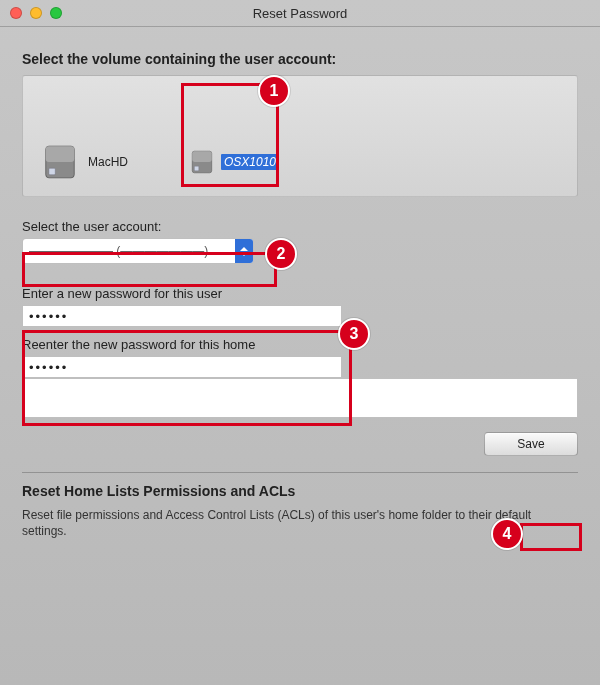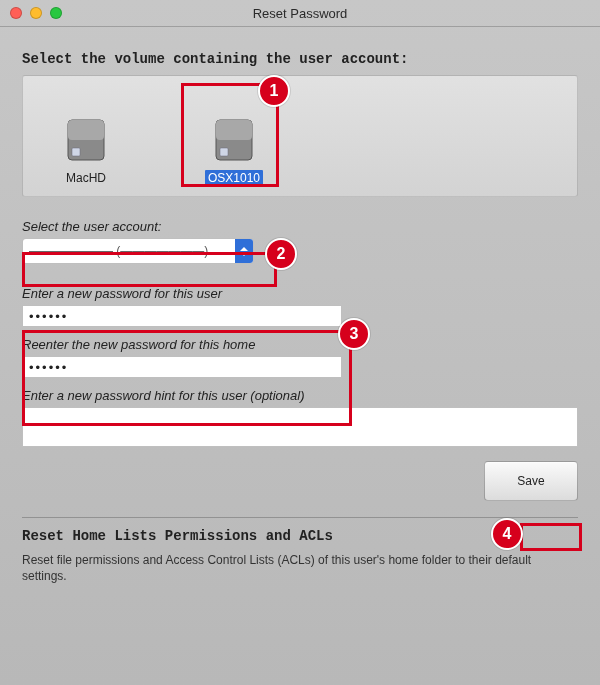--- a/index.html
+++ b/index.html
@@ -5,38 +5,38 @@
   html,body{margin:0;padding:0;font-family:-apple-system,"Helvetica Neue",Helvetica,Arial,sans-serif;background:#666;}
   .window{width:600px;height:685px;box-sizing:border-box;background:linear-gradient(180deg,#c7c7c7 0%,#b8b8b8 100%);position:relative;overflow:hidden;}
   .titlebar{height:26px;display:flex;align-items:center;position:relative;border-bottom:1px solid rgba(0,0,0,0.2);}
   .traffic-lights{display:flex;gap:8px;margin-left:10px;}
   .tl{width:12px;height:12px;border-radius:50%;box-shadow:inset 0 0 0 1px rgba(0,0,0,0.2);}
   .tl.red{background:#ff5f57;}
   .tl.yellow{background:#febc2e;}
   .tl.green{background:#28c840;}
   .title{position:absolute;left:0;right:0;text-align:center;font-size:13px;color:#2a2a2a;font-weight:500;}
   .content{padding:14px 22px 8px 22px;}
-  .section-label{font-size:14px;font-weight:600;color:#222;margin:10px 0 8px 0;font-family:Liberation Mono, monospace;}
-  .label{font-size:13px;color:#222;margin:10px 0 4px 0;font-style:italic;}
+  .section-label{font-size:14px;font-weight:600;color:#222;margin:10px 0 8px 0;}
+  .label{font-size:13px;color:#222;margin:10px 0 4px 0;}
   .volume-well{background:linear-gradient(180deg,#e1e1e1,#d3d3d3);border:1px solid rgba(0,0,0,0.15);border-radius:3px;padding:16px 18px 10px 18px;display:flex;gap:58px;min-height:94px;align-items:flex-end;}
-  .vol{display:flex;flex-direction:column;align-items:center;gap:6px;width:90px;}
+  .vol{display:flex;flex-direction:row;align-items:center;gap:6px;width:90px;}
   .disk{width:48px;height:48px;}
   .vol-label{font-size:12px;color:#222;padding:1px 3px;border-radius:1px;}
-  .vol-label.selected{background:#2f6fd8;color:#fff;}
+  .vol-label.selected{background:#2f6fd8;color:#fff;font-style:italic;}
   .select-wrapper{display:flex;}
   .select{width:230px;height:24px;background:#fff;border:1px solid rgba(0,0,0,0.25);border-radius:4px;display:flex;align-items:center;position:relative;overflow:hidden;}
   .select-text{flex:1;font-size:12px;color:#555;padding:0 6px;white-space:nowrap;overflow:hidden;}
   .select-arrows{width:18px;height:100%;background:#2f6fd8;display:flex;flex-direction:column;align-items:center;justify-content:center;gap:1px;}
   .select-arrows .ar{width:0;height:0;border-left:4px solid transparent;border-right:4px solid transparent;}
   .select-arrows .up{border-bottom:4px solid #fff;}
   .select-arrows .dn{border-top:4px solid #fff;}
   .text-input{width:320px;height:22px;background:#fff;border:1px solid rgba(0,0,0,0.25);border-radius:0;font-size:13px;padding:1px 6px;box-sizing:border-box;color:#222;letter-spacing:2px;}
   .textarea{width:100%;height:40px;background:#fff;border:1px solid rgba(0,0,0,0.25);border-radius:0;font-size:13px;padding:2px 4px;box-sizing:border-box;color:#222;resize:none;}
   .button-row{display:flex;justify-content:flex-end;margin-top:10px;}
-  .mac-btn{min-width:64px;height:22px;background:linear-gradient(180deg,#fafafa,#dcdcdc);border:1px solid rgba(0,0,0,0.3);border-radius:4px;font-size:12px;color:#222;display:flex;align-items:center;justify-content:center;padding:8px 14px;box-shadow:0 1px 0 rgba(255,255,255,0.5) inset;}
+  .mac-btn{min-width:64px;height:22px;background:linear-gradient(180deg,#fafafa,#dcdcdc);border:1px solid rgba(0,0,0,0.3);border-radius:4px;font-size:12px;color:#222;display:flex;align-items:center;justify-content:center;padding:0 14px;box-shadow:0 1px 0 rgba(255,255,255,0.5) inset;}
   .hr{height:1px;background:rgba(0,0,0,0.22);margin:16px 0 10px 0;}
   .acl-row{display:flex;align-items:flex-end;gap:16px;}
   .acl-text{font-size:12px;color:#333;line-height:1.35;flex:1;}
   
   .ann-box{position:absolute;border:3px solid #d6001c;box-sizing:border-box;pointer-events:none;}
   .ann-badge{position:absolute;width:28px;height:28px;border-radius:50%;background:#d6001c;border:2px solid #fff;color:#fff;font-weight:700;font-size:16px;display:flex;align-items:center;justify-content:center;pointer-events:none;box-shadow:0 0 0 1px rgba(0,0,0,0.1);}
 </style>
 </head>
 <body>
 
@@ -84,21 +84,20 @@
         </span>
       </div>
     </div>
 
     <div class="label" style="margin-top:22px">Enter a new password for this user</div>
     <input class="text-input" type="text" value="••••••" style="">
 
     <div class="label">Reenter the new password for this home</div>
     <input class="text-input" type="text" value="••••••" style="">
 
-    <div class="label">Enter a new password hint for this user (optional)</div>
     <textarea class="textarea" value="" style=""></textarea>
 
     <div class="button-row">
       <div class="mac-btn">Save</div>
     </div>
 
     <div class="hr"></div>
 
     <div class="section-label" style="margin-top:4px">Reset Home Lists Permissions and ACLs</div>
     <div class="acl-row">

